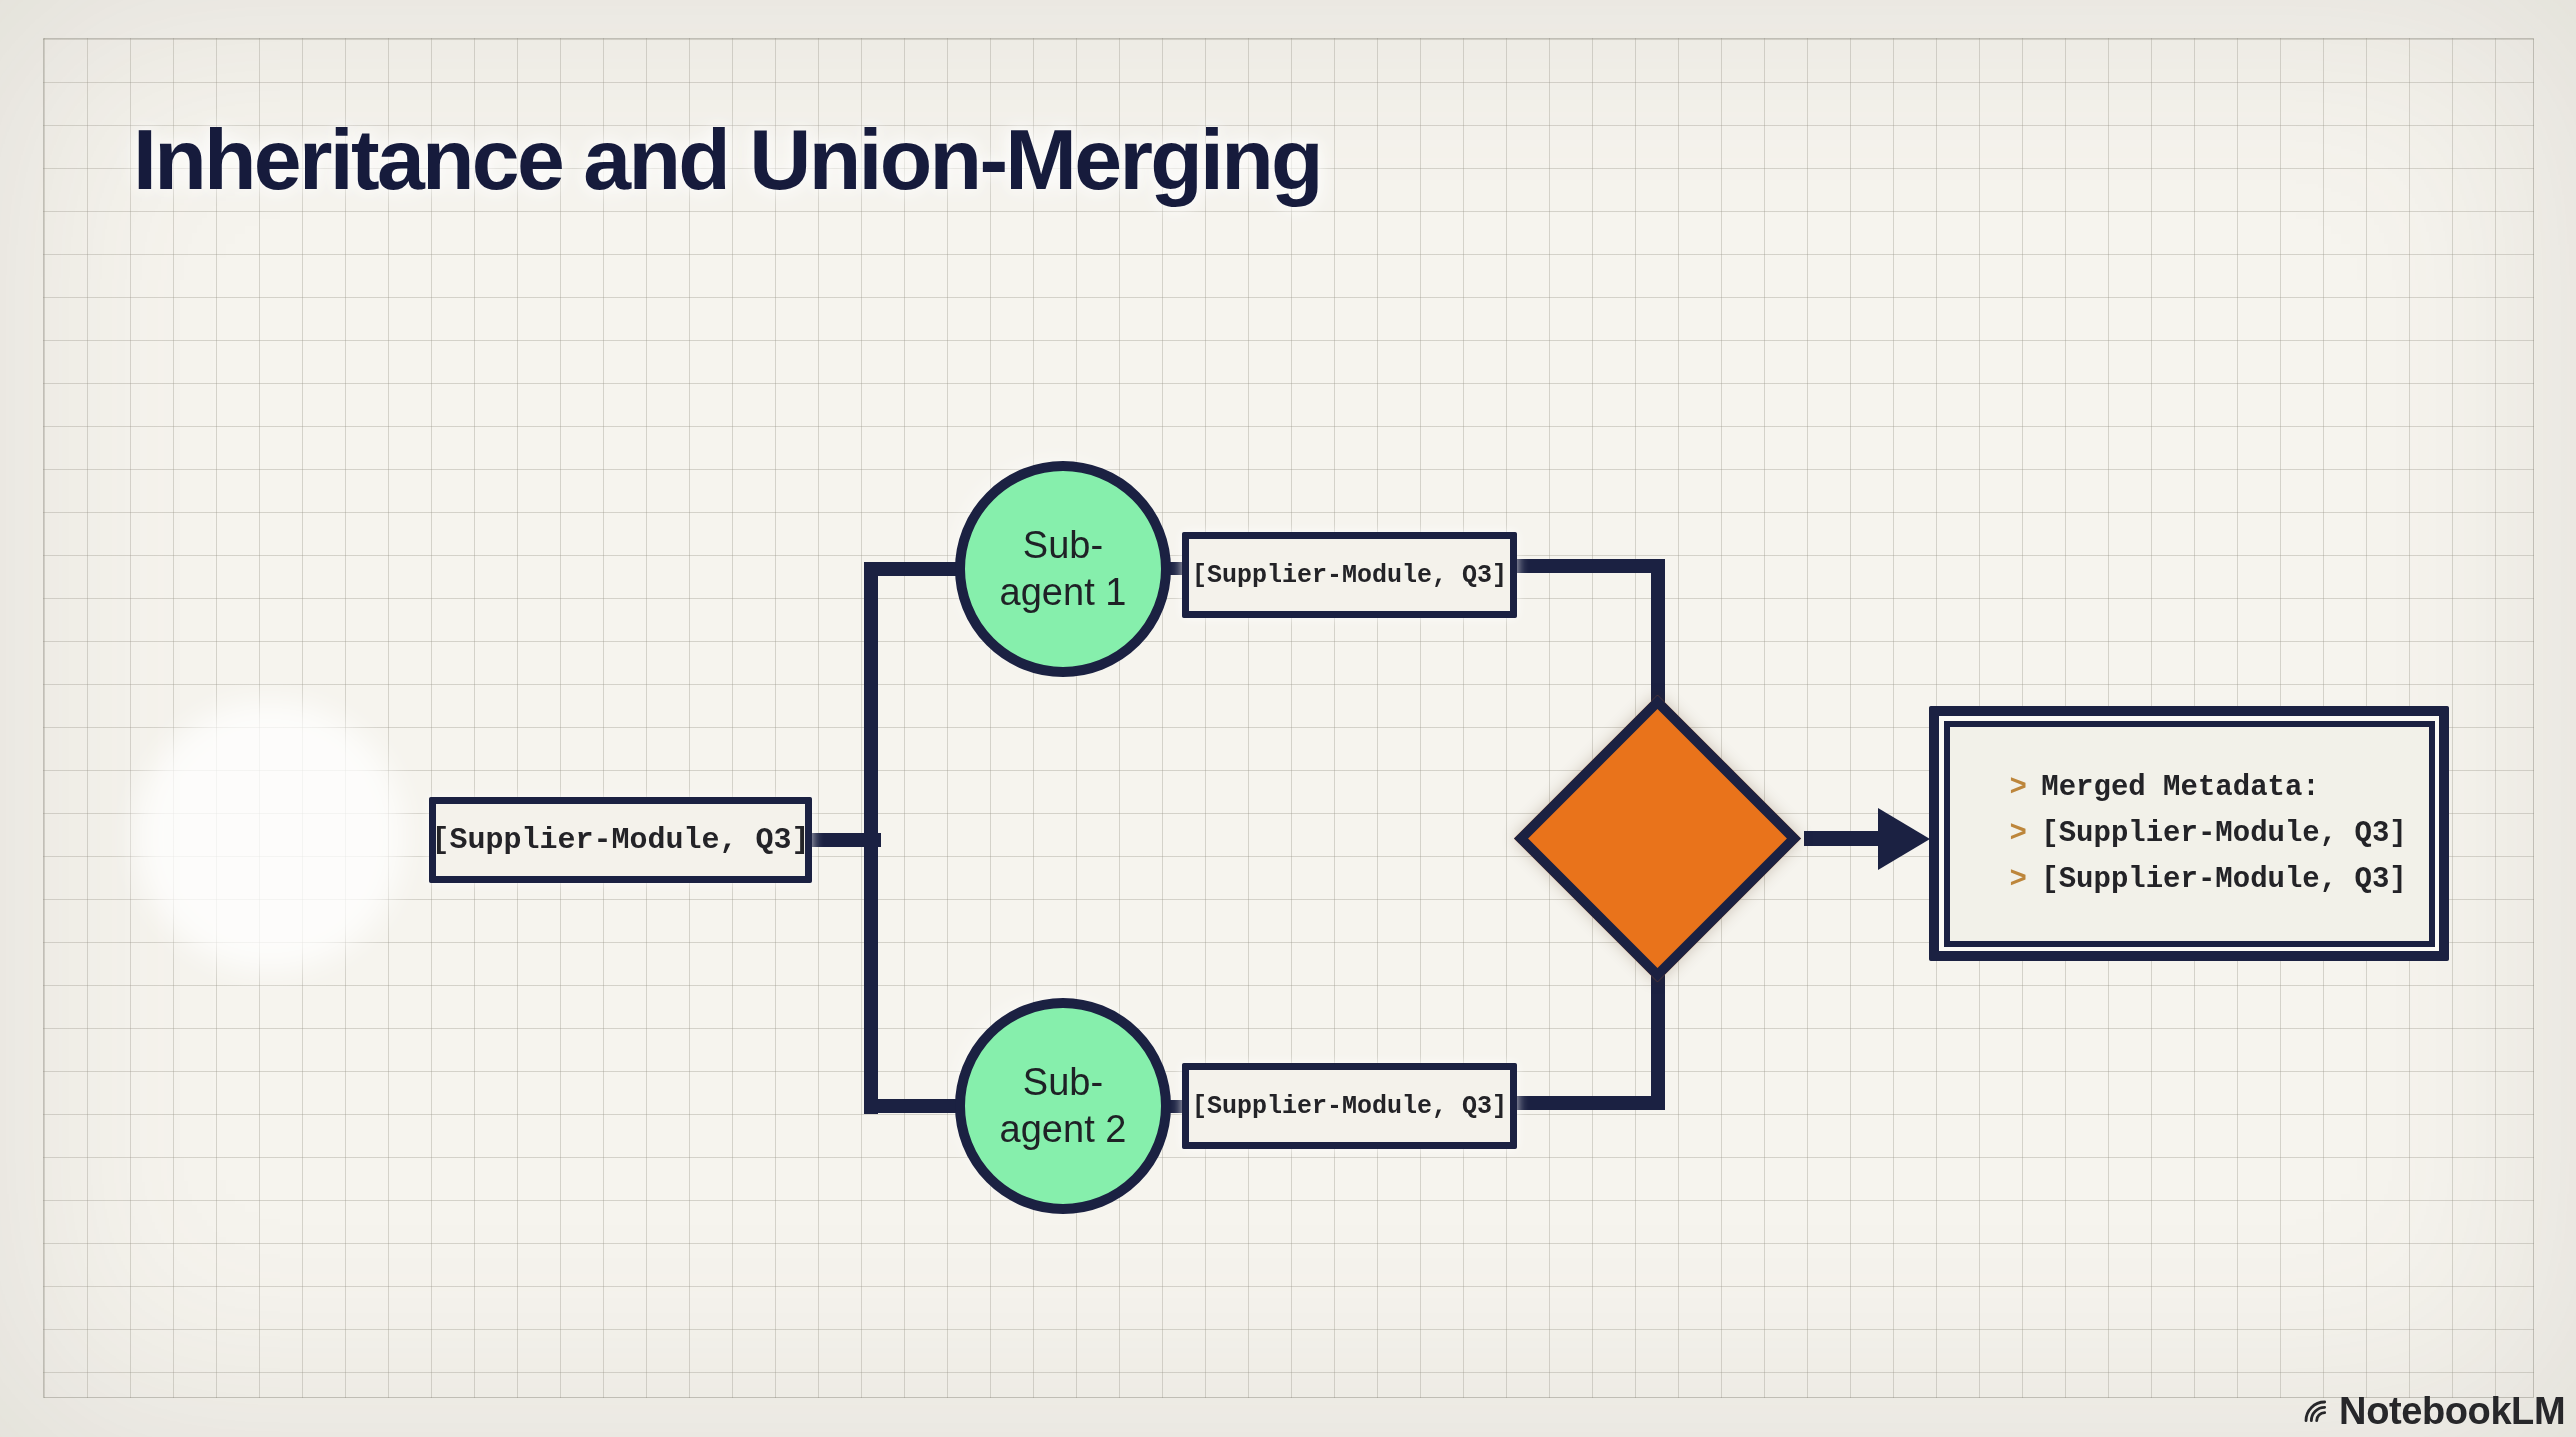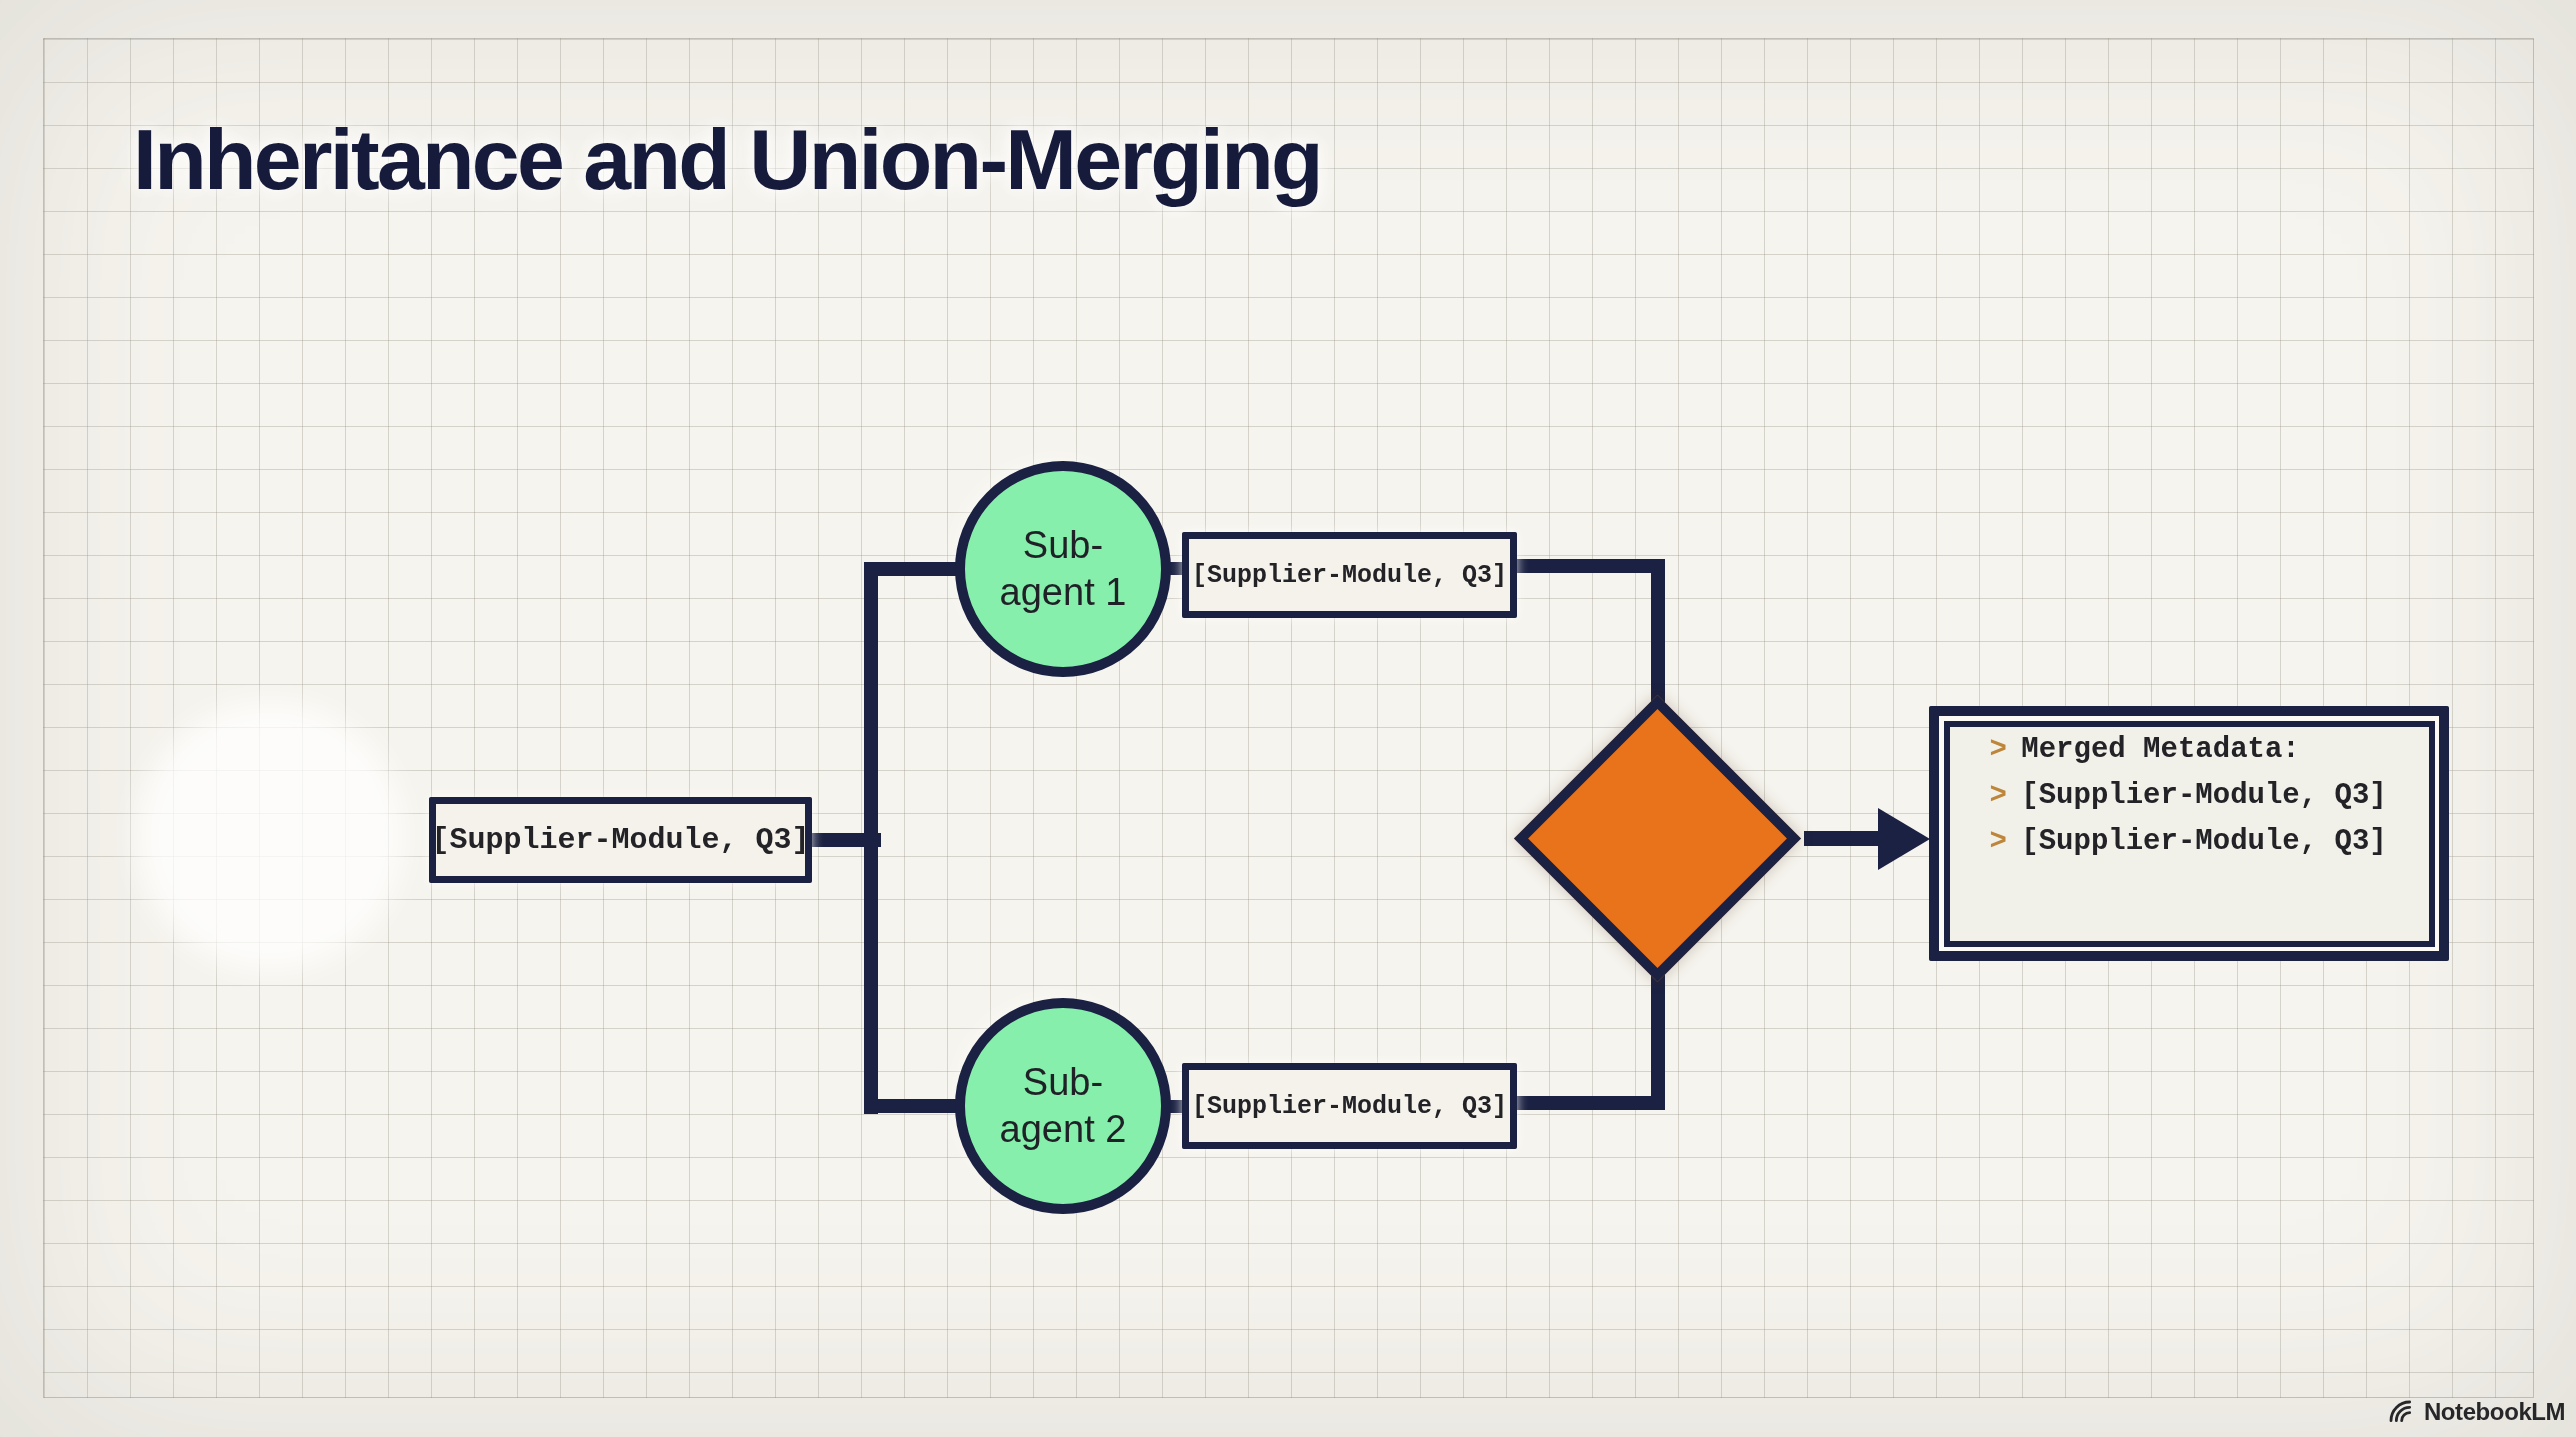--- a/index.html
+++ b/index.html
@@ -79,35 +79,35 @@
   }
 
   
   #merged-outer{
     position:absolute;left:1929px;top:706px;width:500px;height:235px;
     border:10px solid #1b2142;background:#fbfaf5;border-radius:1.8px;
   }
   #merged-inner{
     position:absolute;left:4.5px;top:4.5px;right:4.5px;bottom:4.5px;
     border:6.3px solid #1b2142;background:#f2f1e9;
-    display:flex;flex-direction:column;justify-content:flex-start;
-    padding-left:40px;
+    display:flex;flex-direction:column;justify-content:center;
+    padding-left:60px;
   }
   .merged-row{
     font-family:"Liberation Mono","DejaVu Sans Mono",monospace;
     font-size:29px;font-weight:bold;line-height:46px;color:#232327;white-space:nowrap;
   }
   .chev{color:#bd863b;margin-right:14.4px;}
 
   
   #watermark{
     position:absolute;right:10.8px;top:1391px;height:41px;
     display:flex;align-items:center;gap:7.2px;color:#27272a;
   }
-  #watermark-text{font-size:24px;font-weight:bold;letter-spacing:-0.4px;}
+  #watermark-text{font-size:38px;font-weight:bold;letter-spacing:-0.4px;}
 </style>
 </head>
 <body>
 
 <div id="page">
   <div id="grid"></div>
 
   <div class="halo" style="left:135px;top:701px;width:270px;height:270px;"></div>
   <div class="halo" style="left:961px;top:467px;width:189px;height:189px;"></div>
   <div class="halo" style="left:961px;top:1005px;width:189px;height:189px;"></div>

